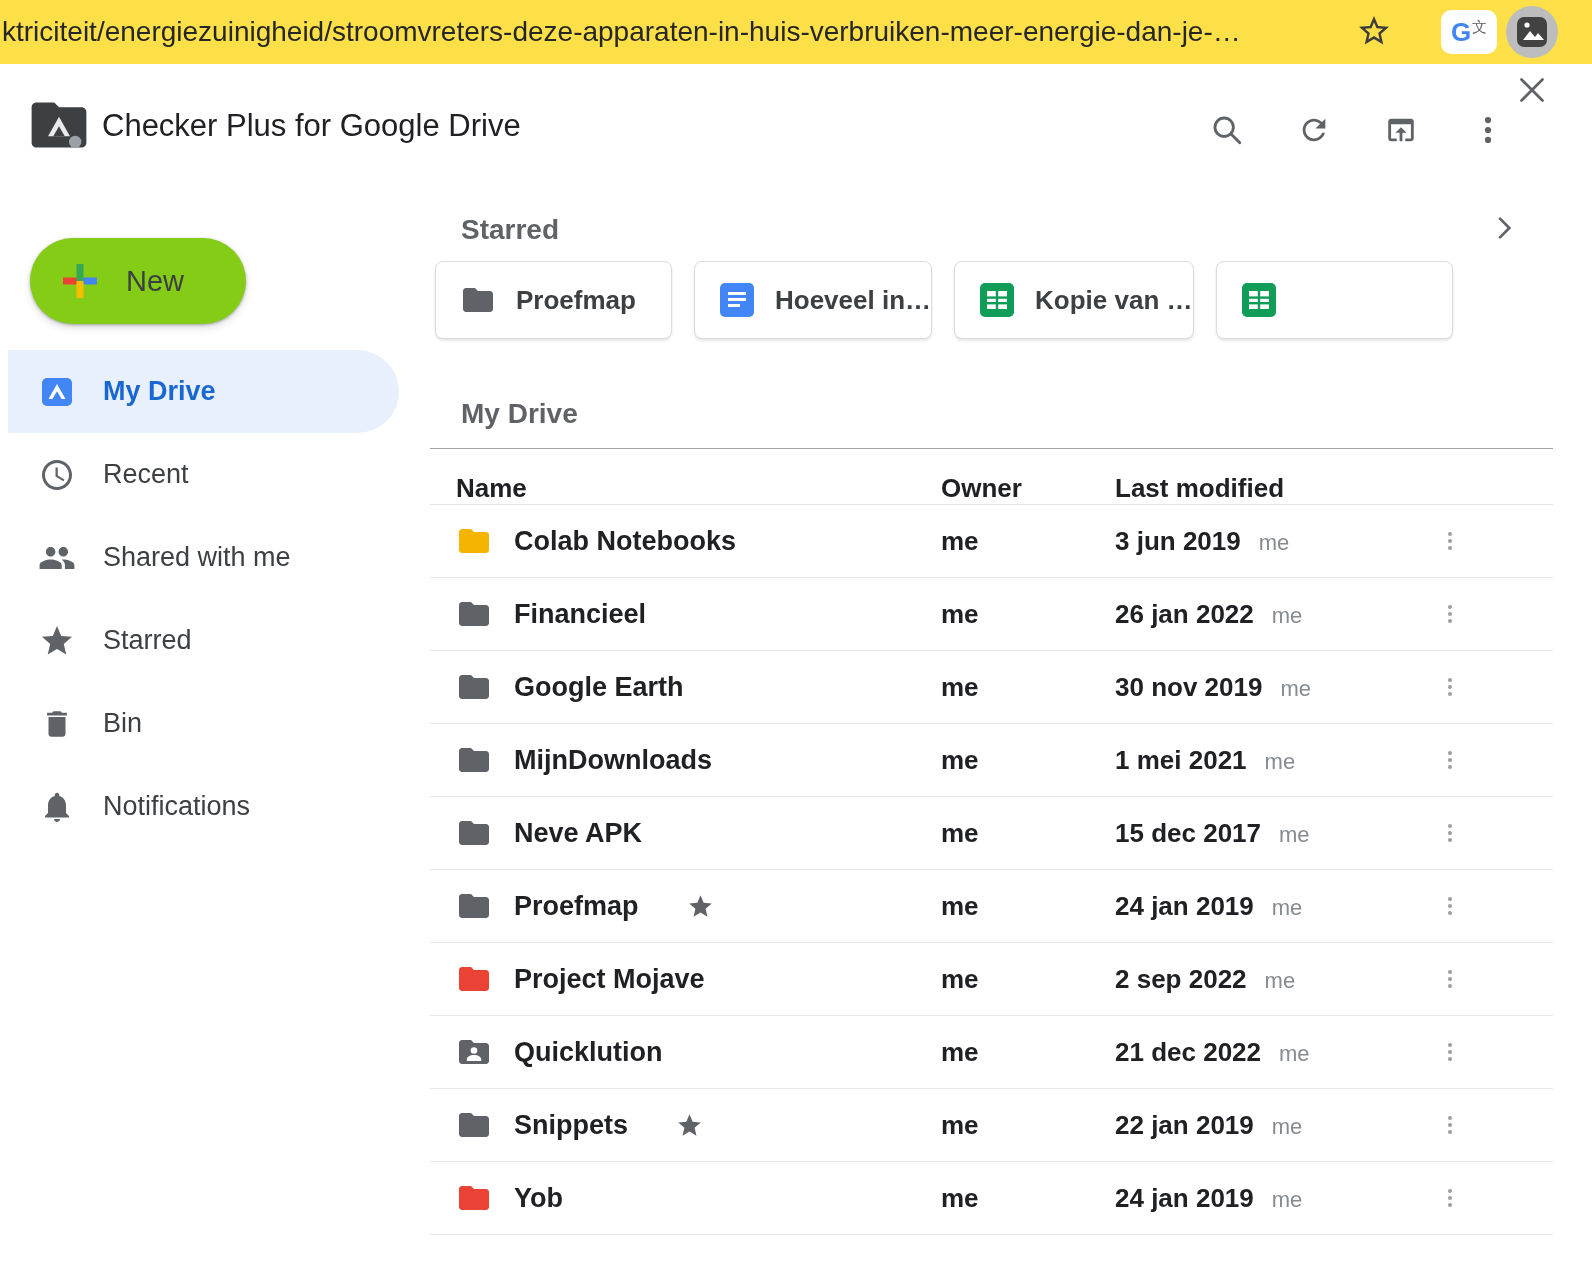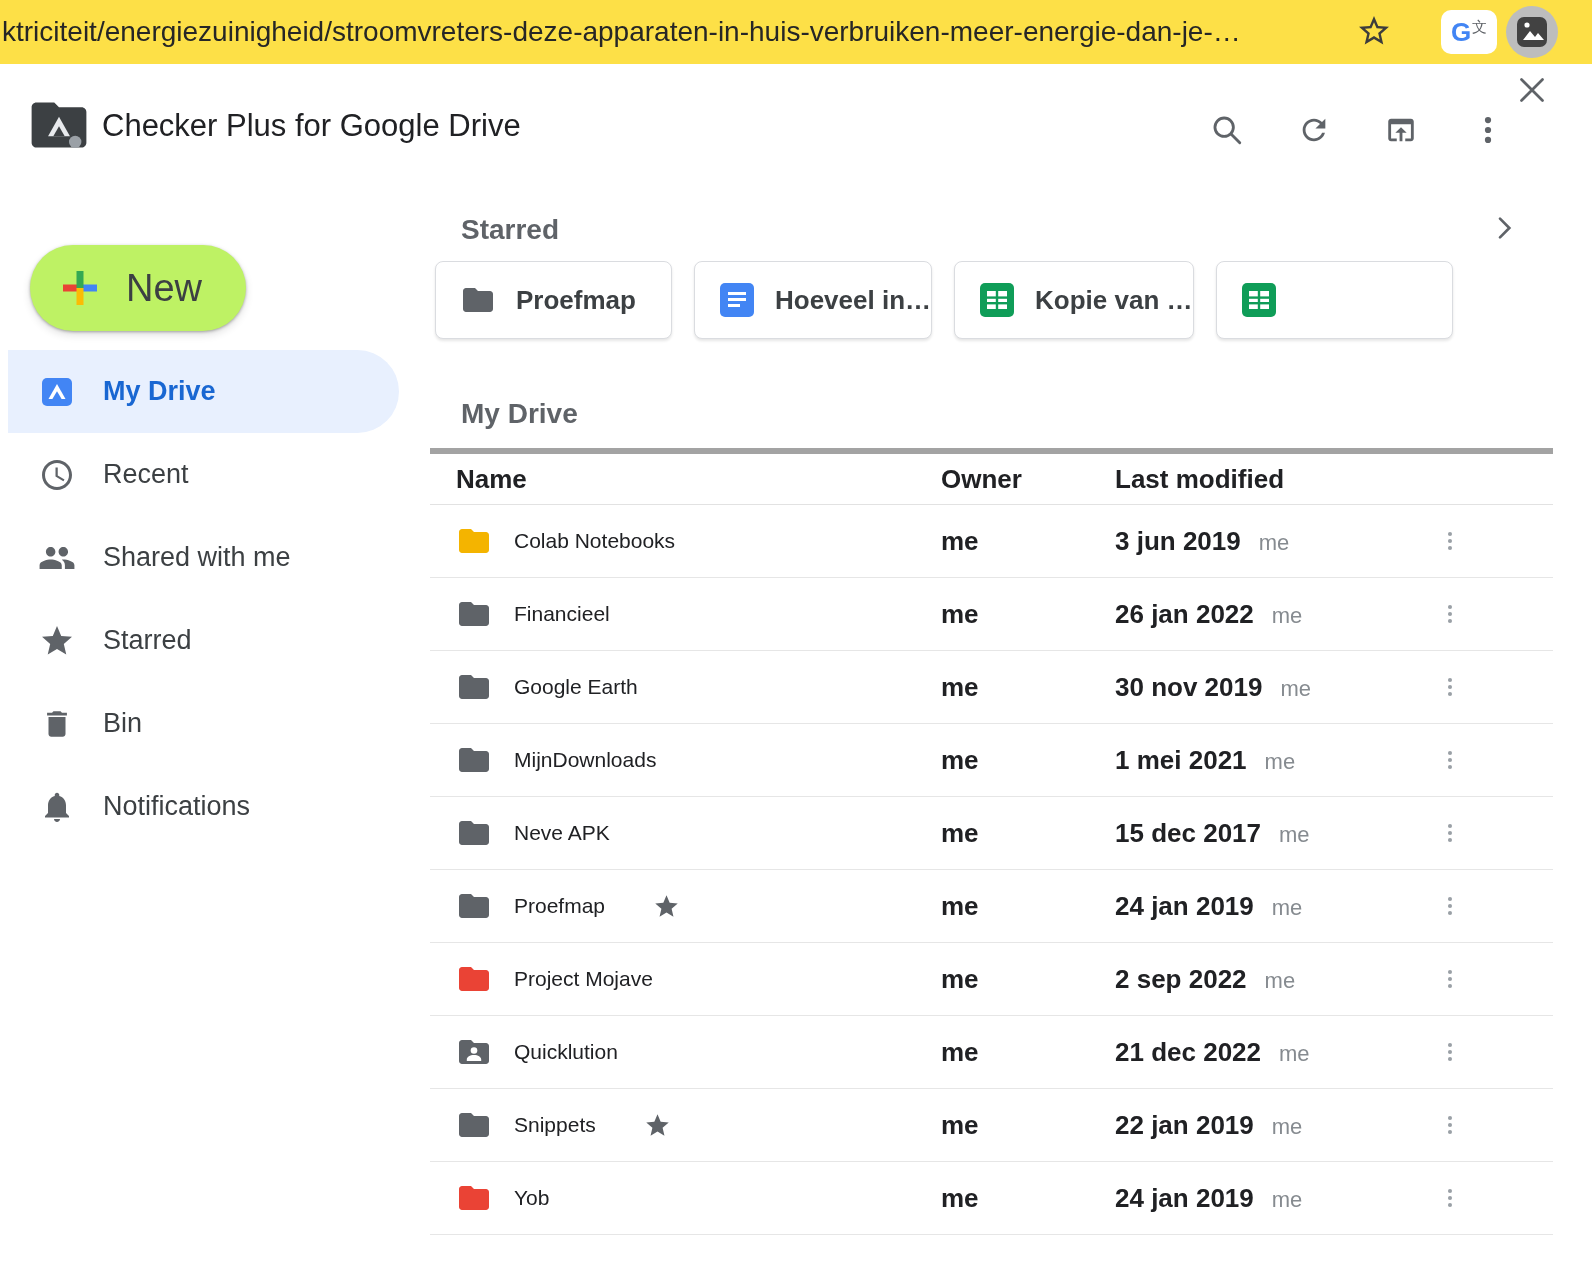--- a/index.html
+++ b/index.html
@@ -18,49 +18,49 @@
 
   
   .popup { position:absolute; top:64px; left:8px; width:1584px; height:1204px; background:#fff; }
   .close-btn { position:absolute; left:1506px; top:8px; }
   .logo { position:absolute; left:22px; top:36px; }
   .popup-title { position:absolute; left:94px; top:44px; font-size:31px; font-weight:normal; color:#202124; }
   .hdr-icons { position:absolute; left:1199px; top:46px; display:flex; gap:47px; }
   .hdr-icons button { width:40px; height:40px; display:flex; align-items:center; justify-content:center; }
 
   
-  .new-btn { position:absolute; left:22px; top:181px; width:216px; height:86px; border-radius:43px; background:#bef264;
+  .new-btn { position:absolute; left:22px; top:174px; width:216px; height:86px; border-radius:43px; background:#84cc16;
              box-shadow:0 1px 3px rgba(0,0,0,.3), 0 4px 8px rgba(0,0,0,.12);
-             display:flex; align-items:center; padding-left:30px; gap:26px; font-size:38px; color:#3c4043; }
+             display:flex; align-items:center; padding-left:30px; gap:26px; font-size:29px; color:#3c4043; }
   .nav { position:absolute; left:0; top:286px; width:391px; }
   .nav-item { height:83px; display:flex; align-items:center; padding-left:30px; gap:27px; font-size:27px; color:#3c4043; cursor:pointer; border-radius:0 42px 42px 0; }
   .nav-item.active { background:#e8f0fe; color:#1967d2; font-weight:bold; }
   .nav-icon { width:38px; height:38px; display:flex; align-items:center; justify-content:center; flex:none; }
 
   
   .starred-title { position:absolute; left:453px; top:150px; font-size:28px; font-weight:bold; color:#5f6368; }
   .chevron-btn { position:absolute; left:1480px; top:148px; }
   .cards { position:absolute; left:422px; top:197px; width:1138px; height:92px; overflow:hidden; display:flex; gap:22px; padding-left:5px; }
   .card { flex:0 0 237px; height:78px; background:#fff; border:1px solid #dadce0; border-radius:8px;
           box-shadow:0 2px 3px rgba(0,0,0,.10); display:flex; align-items:center; padding-left:24px; gap:20px; cursor:pointer; }
   .card-icon { width:36px; height:36px; display:flex; align-items:center; justify-content:center; flex:none; }
   .card-label { font-size:26px; font-weight:600; color:#3c4043; white-space:nowrap; overflow:hidden; }
 
   
   .mydrive-title { position:absolute; left:453px; top:334px; font-size:28px; font-weight:bold; color:#5f6368; }
   .table { position:absolute; left:422px; top:384px; width:1123px; }
-  .thead { display:flex; align-items:center; height:57px; border-top:6px solid #a3a3a3; border-bottom:1px solid #e2e2e2; padding-left:26px; }
+  .thead { display:flex; align-items:flex-end; height:57px; border-top:1px solid #a3a3a3; border-bottom:1px solid #e2e2e2; padding-left:26px; }
   .th { font-size:26px; color:#202124; font-weight:600; cursor:pointer; }
   .col-name { flex:0 0 485px; display:flex; align-items:center; gap:22px; overflow:hidden; }
   .col-owner { flex:0 0 174px; }
   .col-date { flex:1 1 auto; display:flex; align-items:baseline; }
   .col-more { flex:0 0 120px; display:flex; }
   .row { display:flex; align-items:center; height:73px; border-bottom:1px solid #e6e6e6; padding-left:26px; cursor:pointer; }
   .file-icon { width:36px; height:36px; display:flex; align-items:center; justify-content:center; flex:none; }
-  .file-name { font-size:21px; color:#202124; font-weight:400; white-space:nowrap; }
+  .file-name { font-size:27px; color:#202124; font-weight:700; white-space:nowrap; }
   .row-star { margin-left:26px; display:flex; }
   .owner { font-size:26px; color:#202124; font-weight:600; }
   .date { font-size:26px; color:#202124; font-weight:600; }
   .date-by { font-size:22px; color:#868b90; font-weight:normal; margin-left:18px; }
   .more-btn { width:30px; height:40px; display:flex; align-items:center; justify-content:center; margin-left:2px; }
 </style>
 </head>
 <body>
 
 <div class="topbar">

